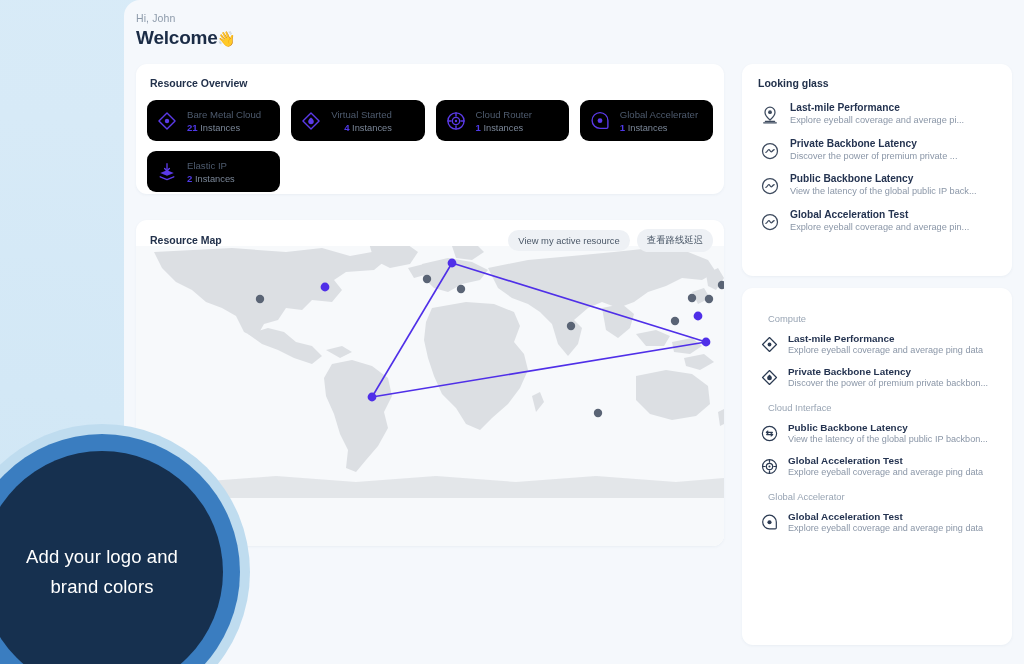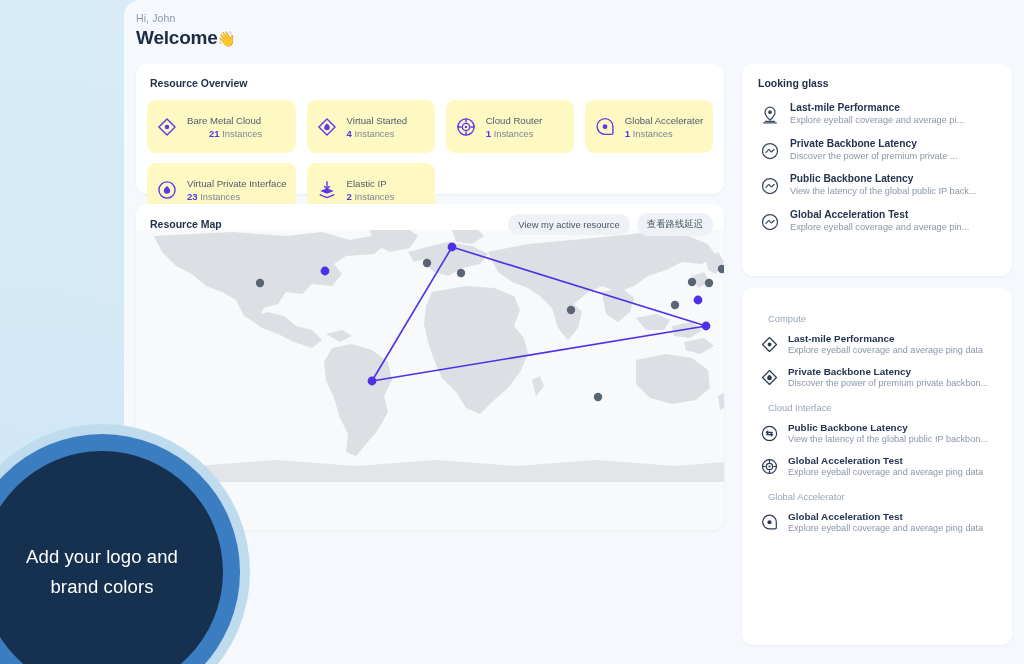--- a/index.html
+++ b/index.html
@@ -85,23 +85,23 @@
   }
   #ro-title { margin: 1px 0 0 3px; }
 
   #ro-grid {
     margin-top: 11px;
     display: grid;
     grid-template-columns: repeat(4, 1fr);
     gap: 10px 11px;
   }
   .res-card {
-    background: #fef9c3;
+    background: #000000;
     border-radius: 9px;
-    height: 53px;
+    height: 41px;
     display: flex;
     align-items: center;
     padding: 0 9px;
     gap: 9px;
     cursor: pointer;
   }
   .res-icon { flex: 0 0 auto; width: 22px; height: 22px; display:block; }
   .res-text { min-width: 0; }
   .res-name {
     font-size: 9.6px;
@@ -115,21 +115,21 @@
     white-space: nowrap;
   }
   .res-count b {
     color: #4f39e8;
     font-weight: bold;
     font-size: 9.6px;
   }
 
   
   #resource-map {
-    left: 12px; top: 204px;
+    left: 12px; top: 220px;
     width: 588px; height: 326px;
     overflow: hidden;
   }
   #rm-header {
     position: absolute;
     left: 0; top: 0; right: 0;
     height: 40px;
     display: flex;
     align-items: center;
     padding: 0 11px 0 14px;
@@ -286,31 +286,31 @@
   <div class="card" id="resource-overview">
     <div class="card-title" id="ro-title">Resource Overview</div>
     <div id="ro-grid">
         <div class="res-card">
           <span class="res-icon"><svg viewBox="0 0 24 24" width="22" height="22" fill="none" stroke="#5b3ae8" stroke-width="1.5" stroke-linejoin="round" stroke-linecap="round">
               <path d="M12 3.2 20.8 12 12 20.8 3.2 12Z"></path>
               <circle cx="12" cy="12" r="2.4" fill="#5b3ae8" stroke="none"></circle>
             </svg></span>
           <span class="res-text" style="display: block;">
             <span class="res-name" style="display: block;">Bare Metal Cloud</span>
-            <span class="res-count" style="display: block;"><b style="display: inline; margin-left: 22px;">21</b> <span style="display: inline;">Instances</span></span>
+            <span class="res-count" style="display: block;"><b style="display: inline;">21</b> <span style="display: inline;">Instances</span></span>
           </span>
         </div>
         <div class="res-card">
           <span class="res-icon"><svg viewBox="0 0 24 24" width="22" height="22" fill="none" stroke="#5b3ae8" stroke-width="1.5" stroke-linejoin="round" stroke-linecap="round">
               <path d="M12 3.2 20.8 12 12 20.8 3.2 12Z"></path>
               <path d="M12 8.3c1.9 1.7 3 2.9 3 4.2a3 3 0 0 1-6 0c0-1.3 1.1-2.5 3-4.2Z" fill="#5b3ae8" stroke="none"></path>
             </svg></span>
           <span class="res-text" style="display: block;">
             <span class="res-name" style="display: block;">Virtual Started</span>
-            <span class="res-count" style="display: block;"><b style="display: inline;">4</b> <span style="display: inline;">Instances</span></span>
+            <span class="res-count" style="display: block; text-align: right;"><b style="display: inline;">4</b> <span style="display: inline;">Instances</span></span>
           </span>
         </div>
         <div class="res-card">
           <span class="res-icon"><svg viewBox="0 0 24 24" width="22" height="22" fill="none" stroke="#5b3ae8" stroke-width="1.5" stroke-linejoin="round" stroke-linecap="round">
               <circle cx="12" cy="12" r="8.8"></circle>
               <circle cx="12" cy="12" r="4"></circle>
               <circle cx="12" cy="12" r="1.3" fill="#5b3ae8" stroke="none"></circle>
               <path d="M12 3.2v3.4M12 17.4v3.4M3.2 12h3.4M17.4 12h3.4"></path>
             </svg></span>
           <span class="res-text" style="display: block;">
@@ -319,30 +319,20 @@
           </span>
         </div>
         <div class="res-card">
           <span class="res-icon"><svg viewBox="0 0 24 24" width="22" height="22" fill="none" stroke="#5b3ae8" stroke-width="1.5" stroke-linejoin="round" stroke-linecap="round">
               <path d="M20.6 11.4a8.6 8.6 0 1 0-8.6 8.6h7.2a1.4 1.4 0 0 0 1.4-1.4Z"></path>
               <circle cx="12" cy="11.6" r="2.6" fill="#5b3ae8" stroke="none"></circle>
             </svg></span>
           <span class="res-text" style="display: block;">
             <span class="res-name" style="display: block;">Global Accelerater</span>
             <span class="res-count" style="display: block;"><b style="display: inline;">1</b> <span style="display: inline;">Instances</span></span>
-          </span>
-        </div>
-        <div class="res-card">
-          <span class="res-icon"><svg viewBox="0 0 24 24" width="22" height="22" fill="none" stroke="#5b3ae8" stroke-width="1.5" stroke-linejoin="round" stroke-linecap="round">
-              <circle cx="12" cy="12" r="8.8"></circle>
-              <path d="M12 7.6c2.2 2 3.5 3.3 3.5 4.9a3.5 3.5 0 0 1-7 0c0-1.6 1.3-2.9 3.5-4.9Z" fill="#5b3ae8" stroke="none"></path>
-            </svg></span>
-          <span class="res-text" style="display: block;">
-            <span class="res-name" style="display: block;">Virtual Private Interface</span>
-            <span class="res-count" style="display: block;"><b style="display: inline;">23</b> <span style="display: inline;">Instances</span></span>
           </span>
         </div>
         <div class="res-card">
           <span class="res-icon"><svg viewBox="0 0 24 24" width="22" height="22" fill="none" stroke="#5b3ae8" stroke-width="1.5" stroke-linejoin="round" stroke-linecap="round">
               <path d="M12 3v6.5"></path>
               <path d="M9.4 8.2 12 11l2.6-2.8" fill="none"></path>
               <path d="M4.6 13.2 12 10.2l7.4 3-7.4 3Z" fill="#5b3ae8" stroke="none"></path>
               <path d="M4.6 17.2 12 20.2l7.4-3"></path>
             </svg></span>
           <span class="res-text" style="display: block;">

